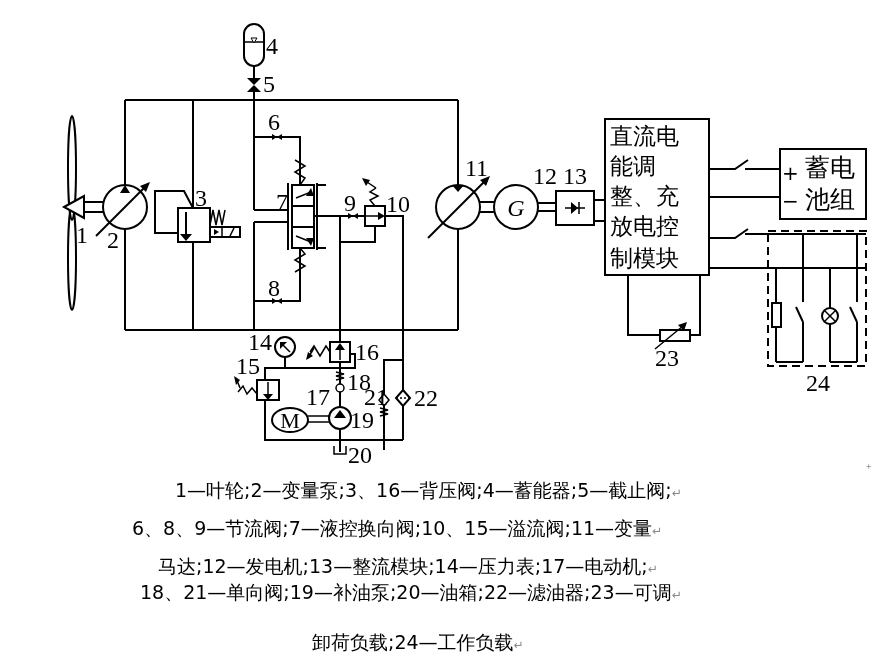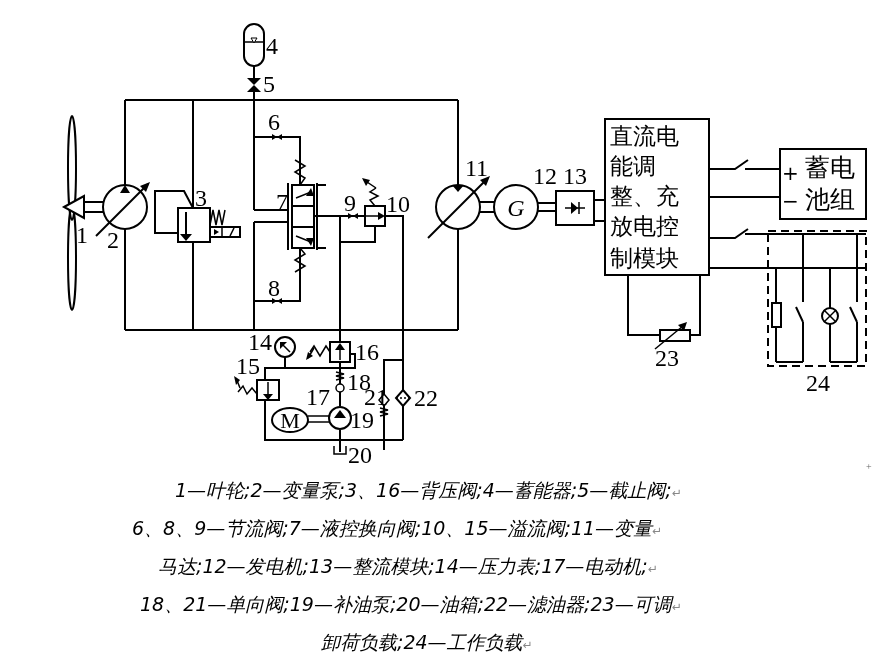--- a/index.html
+++ b/index.html
@@ -5,21 +5,21 @@
   html, body { margin:0; padding:0; background:#ffffff; }
   body { width:873px; height:663px; position:relative; overflow:hidden; font-family:"Liberation Serif", "DejaVu Serif", serif; }
   #diagram { position:absolute; left:0; top:0; }
   .ln { stroke:#000; stroke-width:2; fill:none; }
   .thin { stroke:#000; stroke-width:1.5; fill:none; }
   .fillw { fill:#fff; stroke:#000; stroke-width:2; }
   .blk { fill:#000; }
   .num { font-family:"Liberation Serif","DejaVu Serif",serif; font-size:24px; fill:#000; }
   .cjk { font-family:"DejaVu Sans", sans-serif; font-size:23px; fill:#000; }
   .caption { position:absolute; left:0; width:873px; font-family:"DejaVu Sans", sans-serif; font-size:19px; color:#000; white-space:nowrap; }
-  .cap-line { position:absolute; white-space:nowrap;font-style:italic; }
+  .cap-line { position:absolute; white-space:nowrap; }
   .para-mark { color:#888; font-size:12px; }
 </style>
 </head>
 <body>
 
 <svg id="diagram" width="873" height="470" viewBox="0 0 873 470" xmlns="http://www.w3.org/2000/svg">
 
   <g>
     <ellipse cx="72" cy="168" rx="4" ry="52" class="ln"></ellipse>
     <ellipse cx="72" cy="258" rx="4" ry="52" class="ln"></ellipse>
@@ -288,19 +288,19 @@
 <div class="caption">
   <div class="cap-line" style="left:175px;top:478px;">
     <span>1—叶轮;2—变量泵;3、16—背压阀;4—蓄能器;5—截止阀;</span><span class="para-mark">↵</span>
   </div>
   <div class="cap-line" style="left:132px;top:516px;">
     <span>6、8、9—节流阀;7—液控换向阀;10、15—溢流阀;11—变量</span><span class="para-mark">↵</span>
   </div>
   <div class="cap-line" style="left:158px;top:554px;text-align:center;">
     <span>马达;12—发电机;13—整流模块;14—压力表;17—电动机;</span><span class="para-mark">↵</span>
   </div>
-  <div class="cap-line" style="left:140px;top:592px;">
+  <div class="cap-line" style="left:140px;top:580px;">
     <span>18、21—单向阀;19—补油泵;20—油箱;22—滤油器;23—可调</span><span class="para-mark">↵</span>
   </div>
-  <div class="cap-line" style="left:321px;top:630px;">
+  <div class="cap-line" style="left:312px;top:630px;">
     <span>卸荷负载;24—工作负载</span><span class="para-mark">↵</span>
   </div>
 </div>
 
 </body></html>

